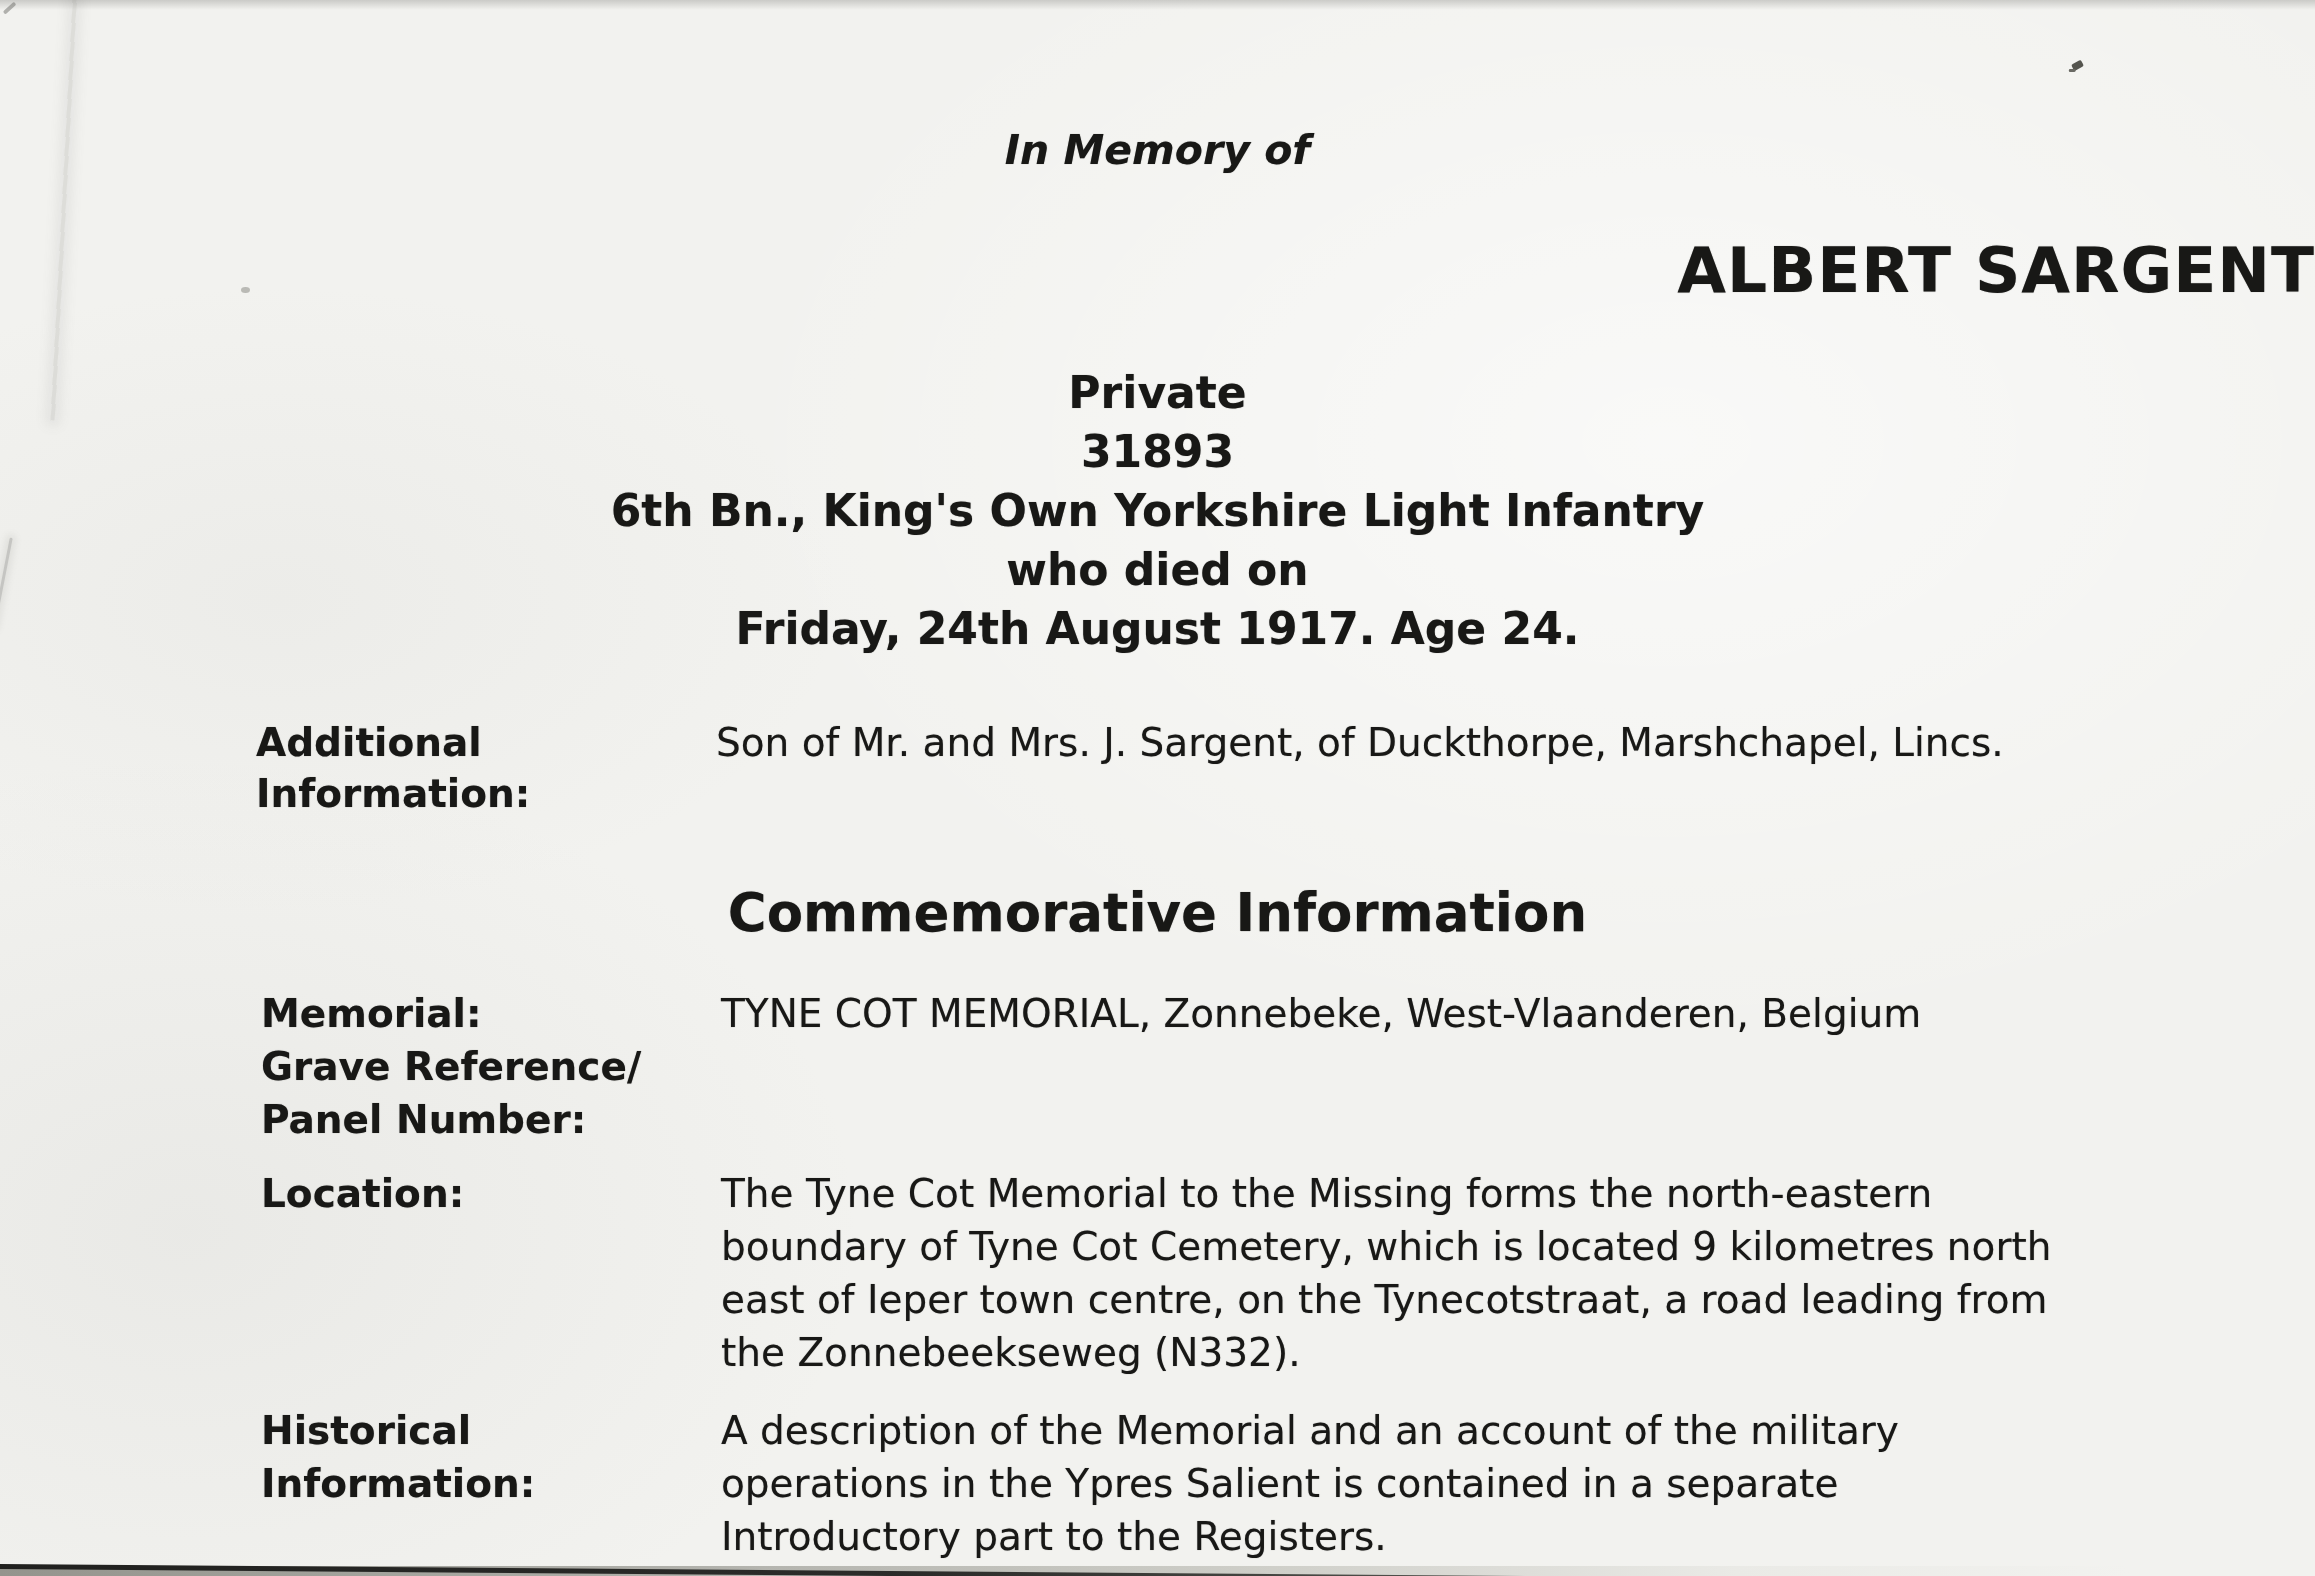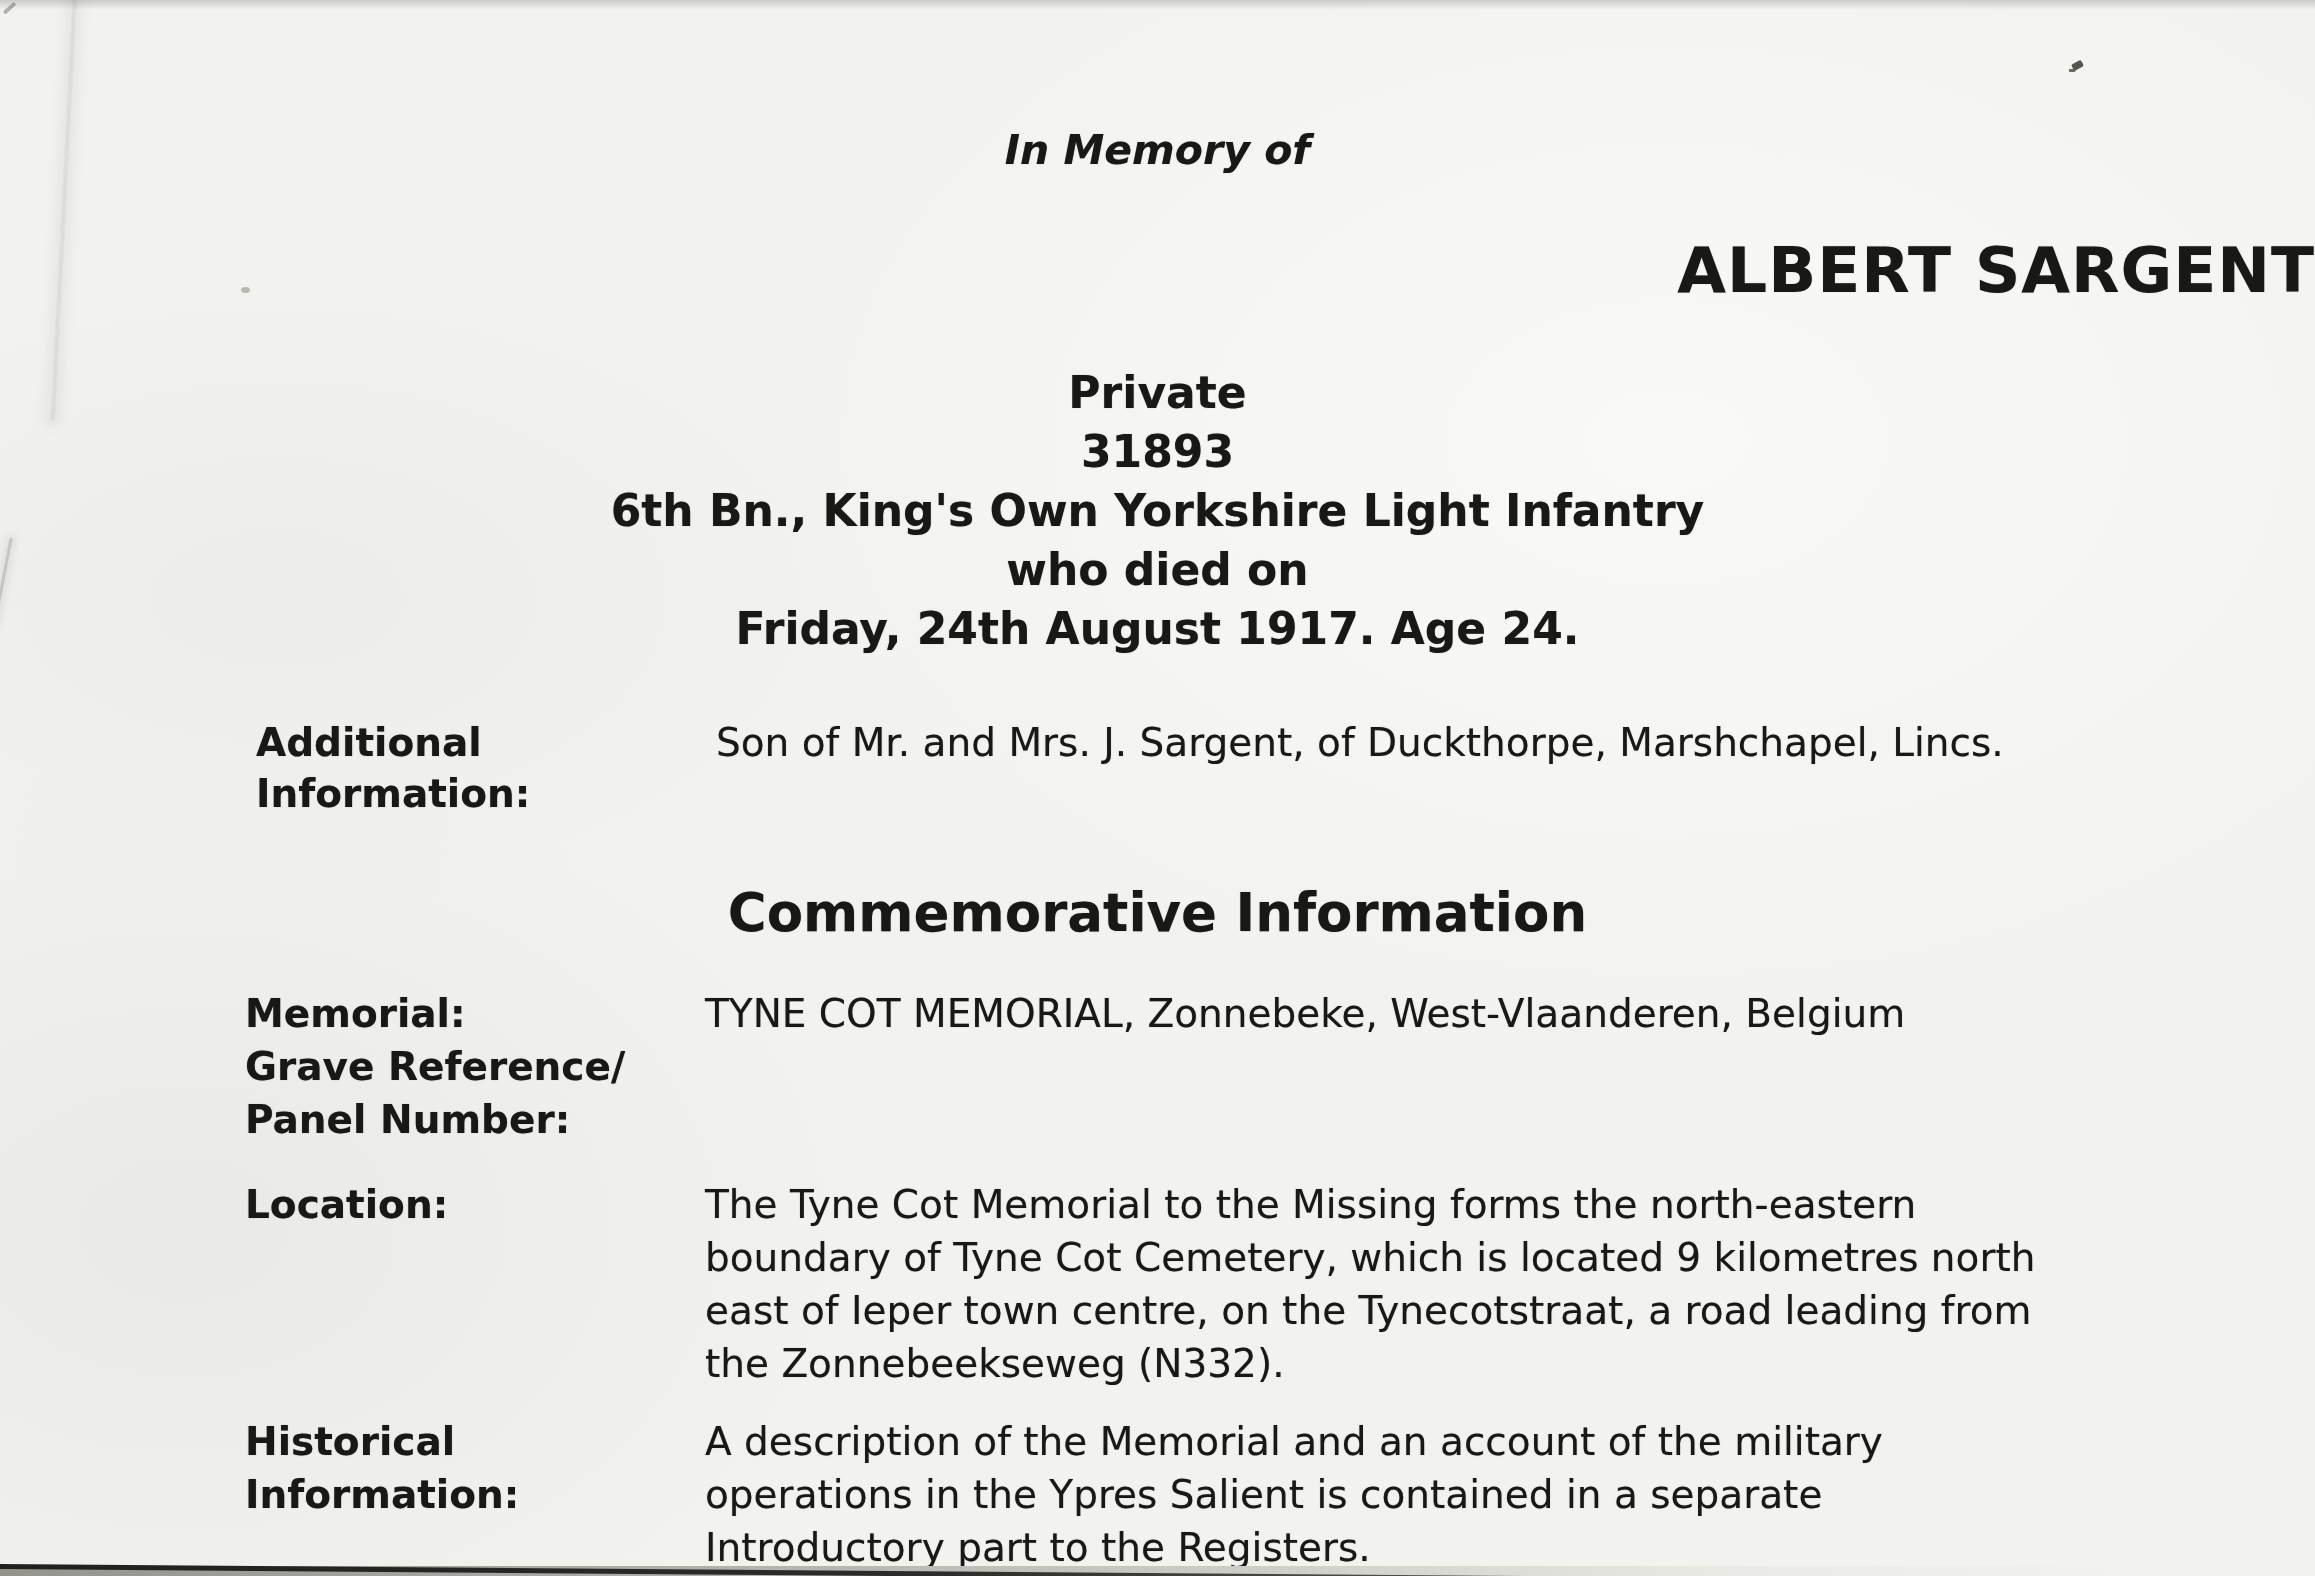--- a/index.html
+++ b/index.html
@@ -112,27 +112,27 @@
   .additional-row{ top:717px; font-size:39px;line-height:51px; }
 
   .section-heading{
     position:absolute;top:882px;left:0;width:100%;
     text-align:center;
     font-size:53px;line-height:62px;font-weight:bold;
   }
 
   .fields{
     position:absolute;top:987px;left:0;width:100%;
-    font-size:39px;line-height:53px;
+    font-size:39px;line-height:53px;padding-left:16px;
   }
   .field-row{
     display:flex;align-items:flex-start;
     padding-left:245px;width:100%;
   }
-  .field-row.row-location{ margin-top:32px; }
+  .field-row.row-location{ margin-top:21px; }
   .field-row.row-historical{ margin-top:25px; }
 </style>
 </head>
 <body>
 
 <div class="paper">
 
   <div class="scan-top-edge"></div>
   <div class="crease crease-topleft"></div>
   <div class="crease crease-left-mid"></div>

